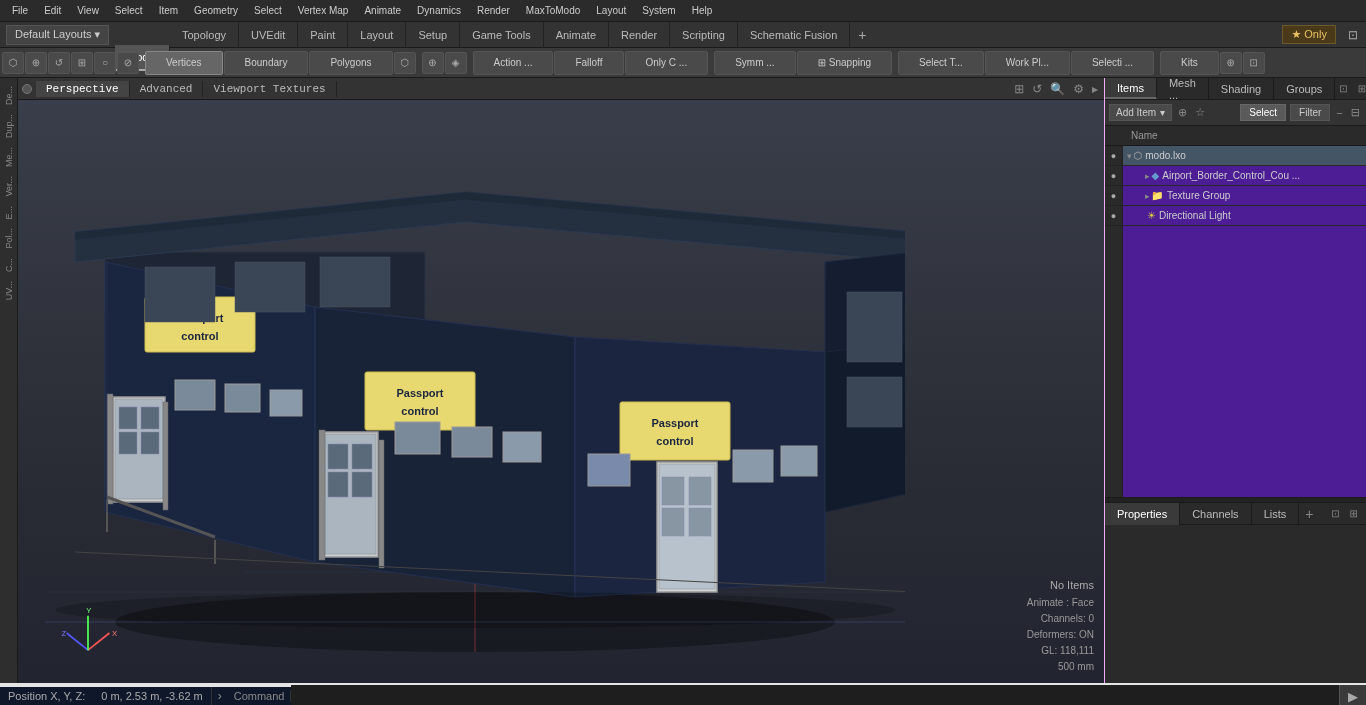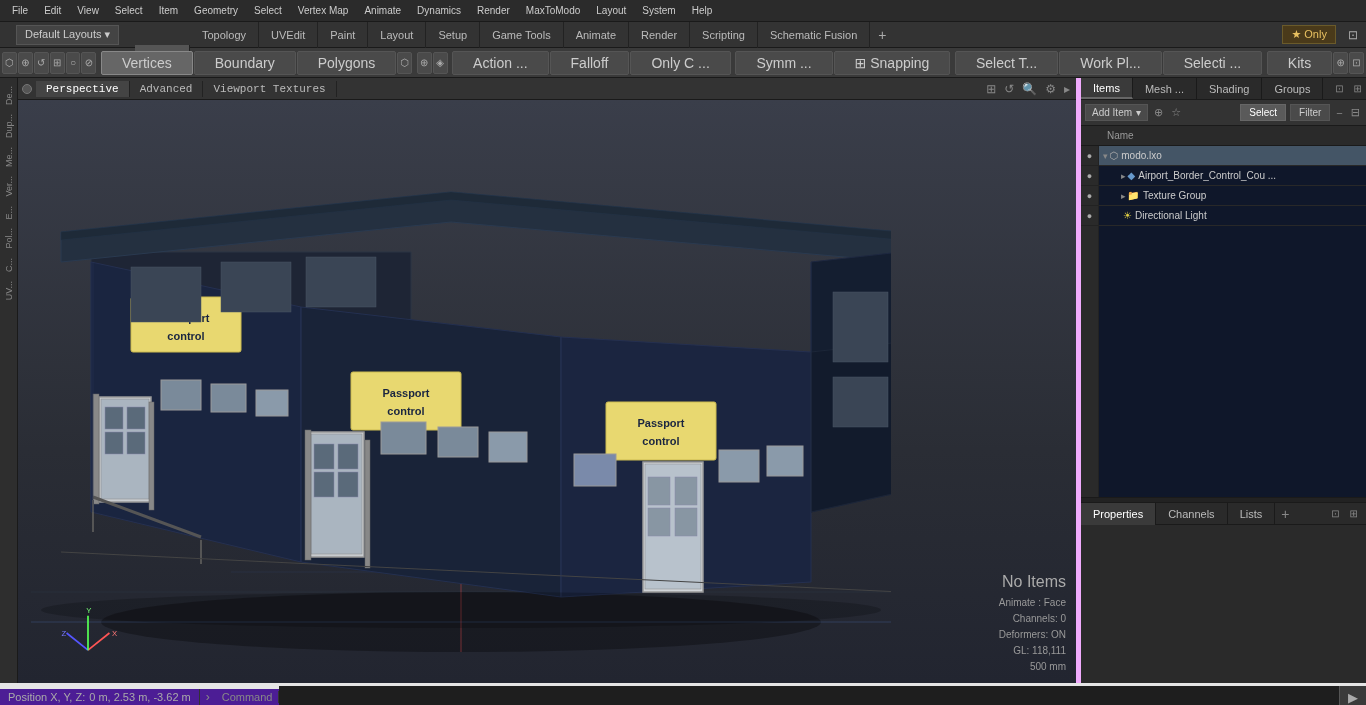--- a/index.html
+++ b/index.html
@@ -40,21 +40,21 @@
       background: #333;
       height: 26px;
       border-bottom: 1px solid #1a1a1a;
     }
     .layout-dropdown {
       background: #444;
       border: 1px solid #555;
       color: #ccc;
       font-size: 11px;
       padding: 2px 8px;
-      margin: 2px 16px;
+      margin: 2px 6px;
       cursor: pointer;
       height: 20px;
       display: flex;
       align-items: center;
     }
     .layout-tab {
       padding: 3px 12px;
       color: #bbb;
       font-size: 11px;
       cursor: pointer;
@@ -101,21 +101,21 @@
       background: #3a3a3a;
       height: 30px;
       border-bottom: 1px solid #1a1a1a;
       padding: 0 2px;
       gap: 1px;
     }
     .tb-btn {
       background: #4a4a4a;
       border: 1px solid #555;
       color: #ccc;
-      font-size: 14px;
+      font-size: 10px;
       padding: 2px 20px;
       cursor: pointer;
       height: 24px;
       display: flex;
       align-items: center;
       white-space: nowrap;
       border-radius: 2px;
     }
     .tb-btn.active { background: #666; border-color: #888; }
     .tb-sep {
@@ -219,34 +219,34 @@
     }
     #status-overlay {
       position: absolute;
       bottom: 8px;
       right: 10px;
       text-align: right;
       font-size: 10px;
       color: #999;
       line-height: 1.6;
     }
-    .no-items { color: #aaa; font-size: 16px; }
+    .no-items { color: #aaa; font-size: 11px; }
     #axis-indicator {
       position: absolute;
       bottom: 20px;
       left: 40px;
       width: 60px;
       height: 60px;
     }
 
     
     #right-panel {
-      width: 290px;
-      background: #0f172a;
-      border-left: 5px solid #f0abfc;
+      width: 262px;
+      background: #4c1d95;
+      border-left: 1px solid #f0abfc;
       display: flex;
       flex-direction: column;
     }
     #rp-tabs {
       display: flex;
       background: #2a2a2a;
       border-bottom: 1px solid #1a1a1a;
       height: 22px;
     }
     .rp-tab {
@@ -406,22 +406,22 @@
       display: flex;
       align-items: center;
       gap: 2px;
       padding-right: 4px;
     }
 
     
     #bottom-bar {
       height: 22px;
       display: flex;
-      background: #4c1d95;
-      border-top: 6px solid #e5e5e5;
+      background: #0f172a;
+      border-top: 4px solid #e5e5e5;
     }
     #pos-display {
       padding: 0 8px;
       font-size: 11px;
       color: #aaa;
       display: flex;
       align-items: center;
       border-right: 1px solid #333;
     }
     #command-section {
@@ -796,21 +796,21 @@
 
       <div style="flex:1; background:#2a2a2a;"></div>
     </div>
   </div>
 
 </div>
 
 <div id="bottom-bar">
   <div id="pos-display">
     <span>Position X, Y, Z:</span>
-    <span style="margin-left:4px;">0 m, 2.53 m, -3.62 m</span>
+    <span style="margin-left:16px;">0 m, 2.53 m, -3.62 m</span>
   </div>
   <div id="command-section">
     <div id="cmd-arrow">›</div>
     <span style="color:#888; padding:0 6px; font-size:11px; border-right:1px solid #333;">Command</span>
     <input id="cmd-field" type="text" style="flex: 1 1 0%; background: rgb(30, 30, 30); border: none; color: rgb(204, 204, 204); font-size: 11px; padding: 0px 6px; outline: none; height: 22px;" placeholder="">
     <button id="cmd-submit" style="background:#3a3a3a; border:none; border-left:1px solid #555; color:#aaa; padding:0 8px; cursor:pointer; height:22px; font-size:13px;">▶</button>
   </div>
 </div>
 
 </body></html>

